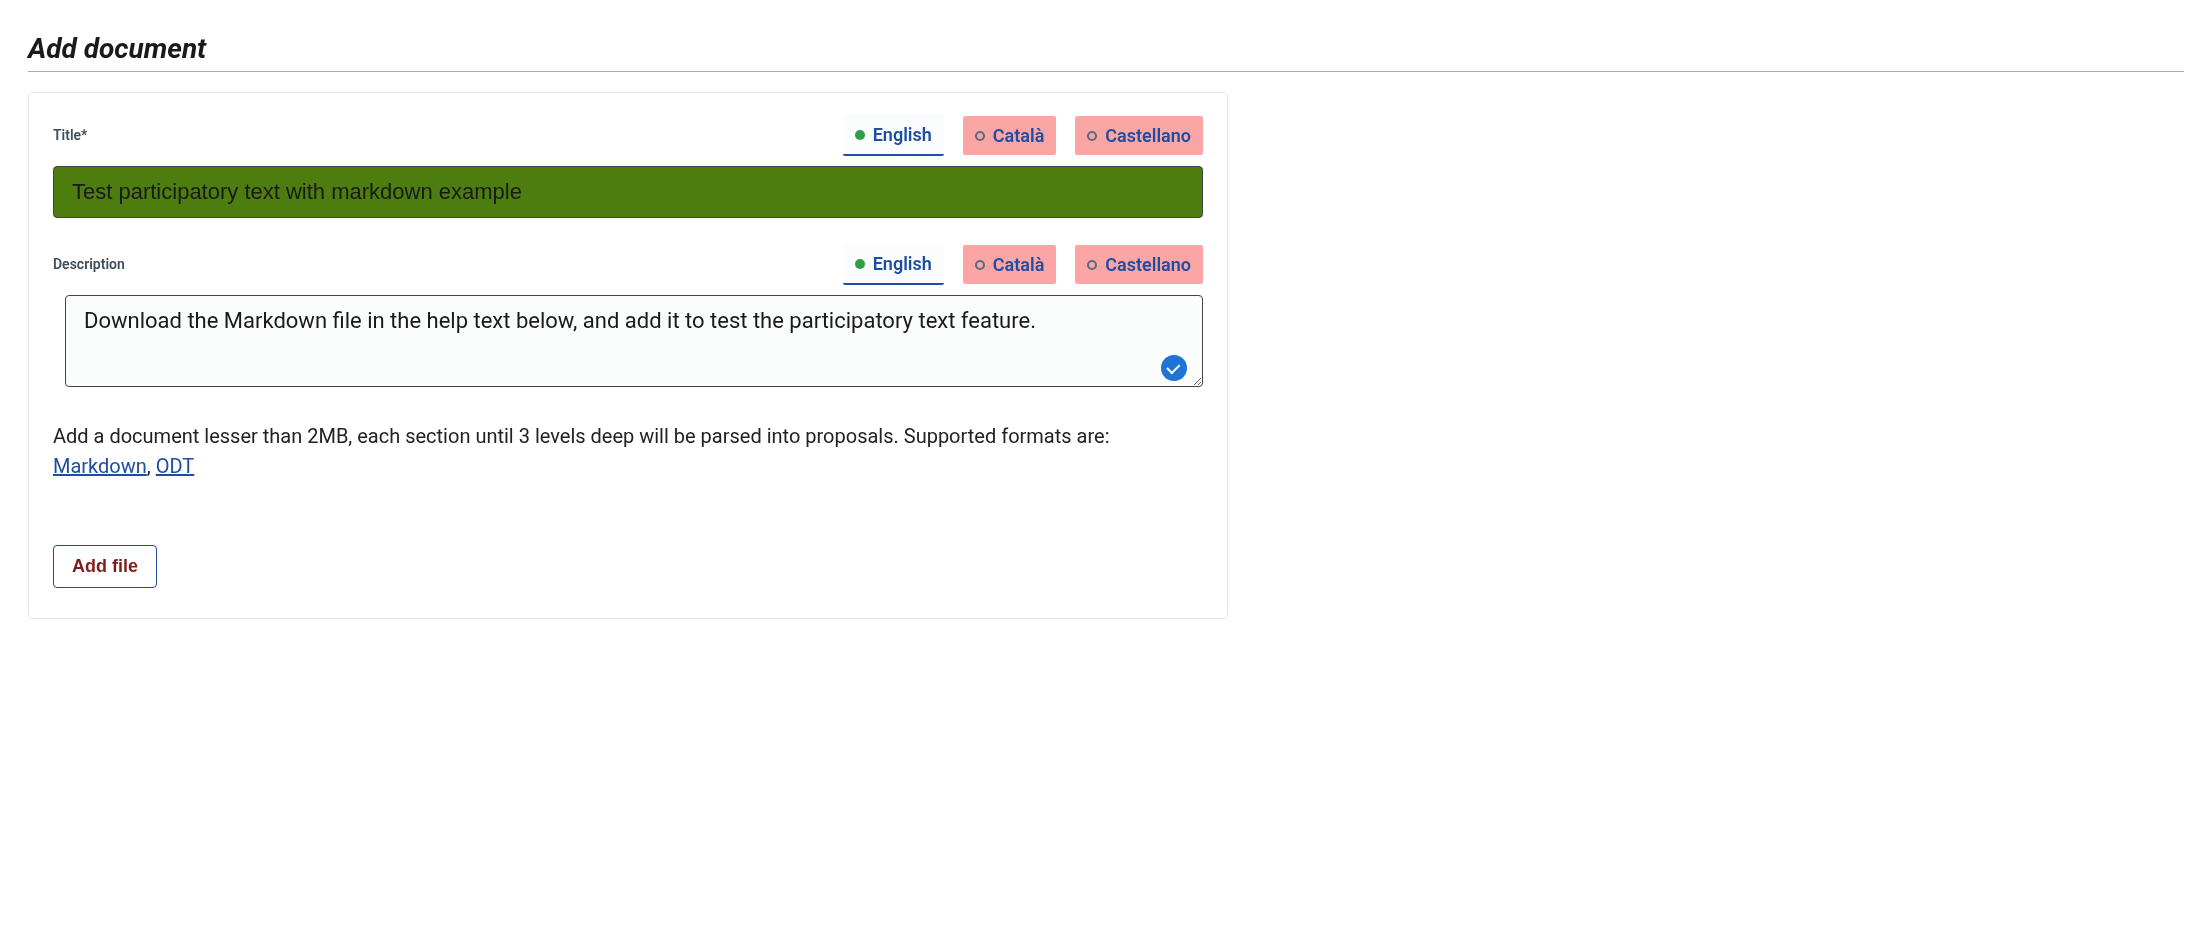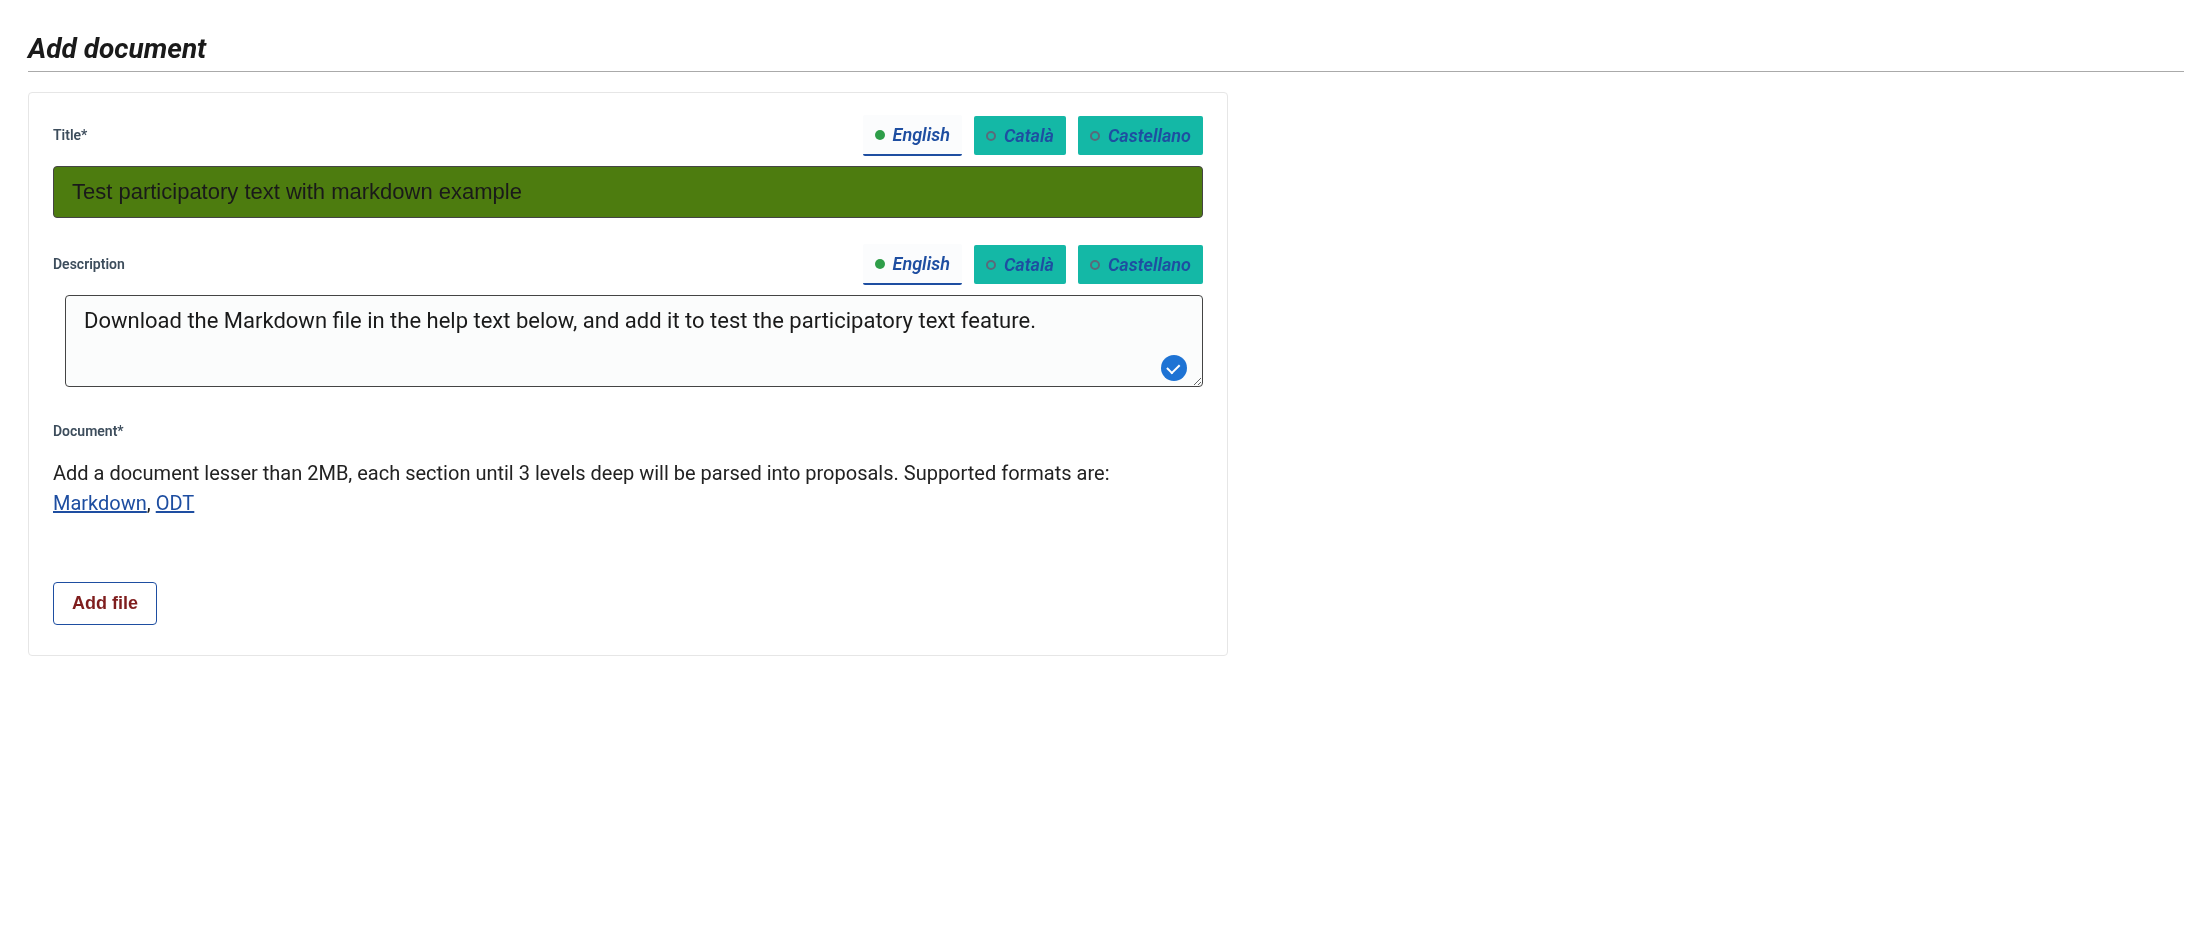--- a/index.html
+++ b/index.html
@@ -39,29 +39,28 @@
       align-items: center;
       margin-bottom: 10px;
     }
     .field-label {
       color: #3d4d5c;
       font-weight: 600;
       font-size: 14px;
     }
     .lang-pills {
       display: flex;
-      gap: 12px;
-      align-items: center;
-      font-style: italic;
+      gap: 19px;
+      align-items: center;
     }
     .lang-pill {
       display: inline-flex;
       align-items: center;
       gap: 8px;
-      background: #14b8a6;
+      background: #fca5a5;
       padding: 6px 12px;
       border-radius: 2px;
       font-size: 18px;
       font-weight: 600;
       color: #1e4ea1;
       cursor: pointer;
     }
     .lang-pill.active {
       border-bottom: 2px solid #1e4ea1;
       background: #fbfcfd;
@@ -200,23 +199,20 @@
           </span>
         </div>
       </div>
       <div class="textarea-wrap">
         <textarea class="text-area" style="">Download the Markdown file in the help text below, and add it to test the participatory text feature.</textarea>
         <span class="valid-badge"></span>
       </div>
     </div>
 
     <div class="field-block" style="margin-bottom:0">
-      <div class="field-row" style="justify-content:flex-start">
-        <span class="field-label">Document*</span>
-      </div>
       <p class="help-text">
         <span>Add a document lesser than 2MB, each section until 3 levels deep will be parsed into proposals. Supported formats are: </span><a href="#">Markdown</a><span>, </span><a href="#">ODT</a>
       </p>
       <button class="btn-outline">Add file</button>
     </div>
 
   </div>
 </div>
 
 </body></html>

